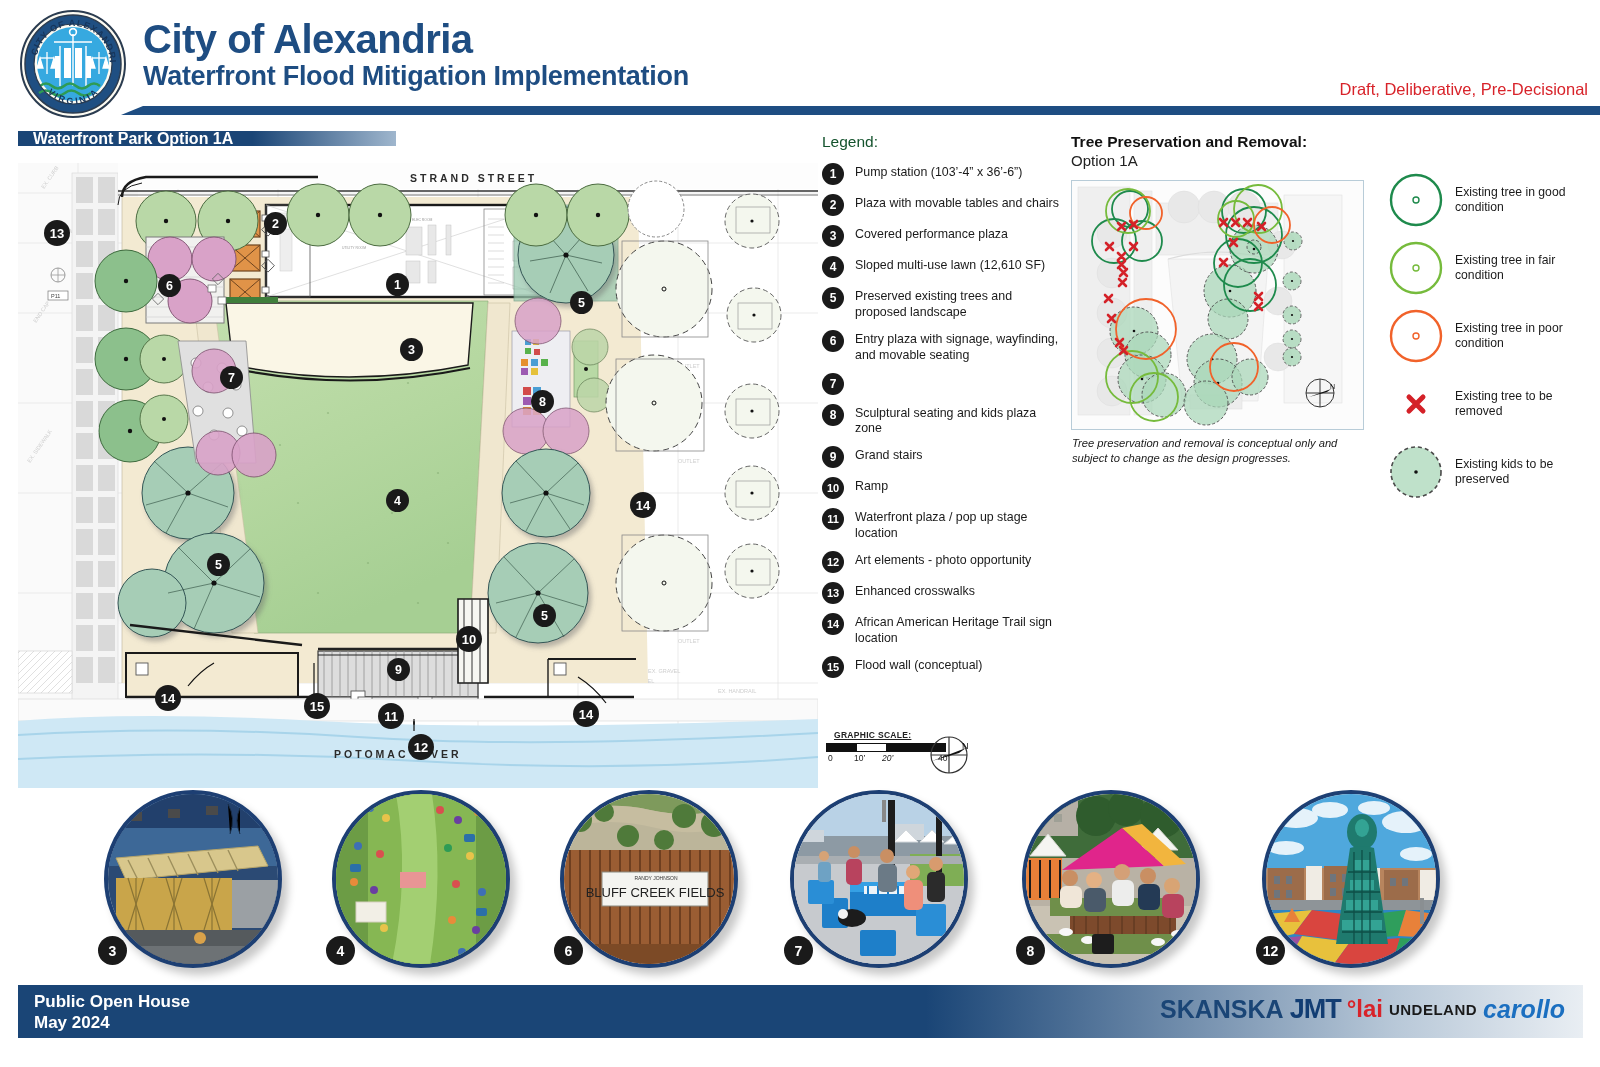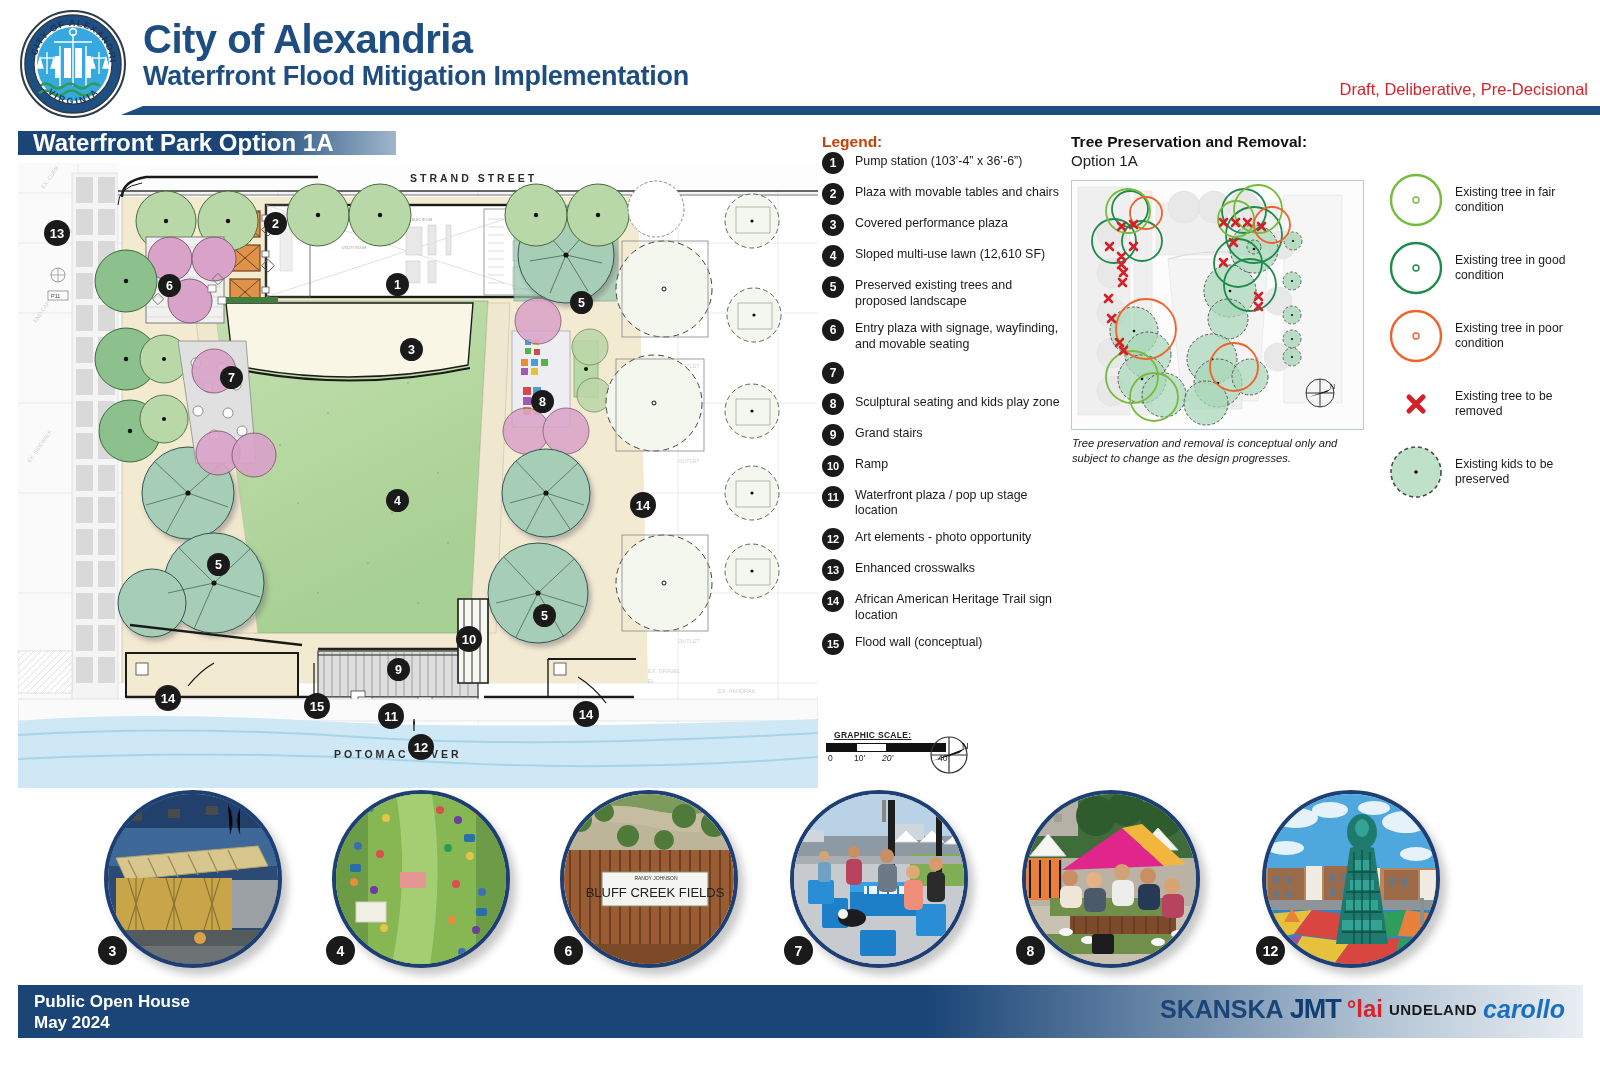--- a/index.html
+++ b/index.html
@@ -32,23 +32,23 @@
     position:absolute; left:143px; top:106px; width:1457px; height:9px;
     background:#1e4d82;
   }
   #header-rule:after{
     content:""; position:absolute; left:-22px; top:0; width:22px; height:9px;
     background:#1e4d82; clip-path:polygon(100% 0,100% 100%,0 100%);
   }
 
   
   #option-tab {
-    position:absolute; left:18px; top:131px; width:378px; height:24px;
+    position:absolute; left:18px; top:131px; width:378px; height:15px;
     background:linear-gradient(90deg,#1a4576 0%,#1a4576 62%,#9fb6cd 100%);
-    color:#ffffff; font-size:24px; font-weight:bold;
+    color:#ffffff; font-size:16px; font-weight:bold;
     display:flex; align-items:center; padding-left:15px; letter-spacing:0px;
     z-index:30;
   }
 
   
   #siteplan {
     position:absolute; left:18px; top:163px; width:800px; height:625px;
     background:#ffffff; overflow:hidden;
   }
   #sp-svg { position:absolute; left:0; top:0; }
@@ -64,21 +64,21 @@
   .bullet {
     position:absolute; border-radius:50%; background:#1a1a1a; color:#fff;
     display:flex; align-items:center; justify-content:center;
     font-weight:bold; z-index:20;
   }
   .bullet.b-sm { width:23px; height:23px; font-size:12.5px; }
   .bullet.b-md { width:26px; height:26px; font-size:13px; }
 
   
   #legend { position:absolute; left:822px; top:133px; width:240px; }
-  #legend-title { font-size:15.5px; font-weight:bold; color:#c2410c; margin-bottom:1px; }
+  #legend-title { font-size:15.5px; font-weight:normal; color:#14532d; margin-bottom:12px; }
   .leg-row { display:flex; align-items:flex-start; margin-bottom:9px; }
   .leg-num {
     flex:0 0 auto; width:22px; height:22px; border-radius:50%;
     background:#1a1a1a; color:#fff; font-size:12px; font-weight:bold;
     display:flex; align-items:center; justify-content:center; margin-right:11px;
   }
   .leg-num.wide { font-size:11px; }
   .leg-txt { font-size:12.4px; color:#1a1a1a; line-height:1.28; padding-top:2px; }
 
   
@@ -702,21 +702,21 @@
       </div>
       <div class="leg-row">
         <div class="leg-num">6</div>
         <div class="leg-txt">Entry plaza with signage, wayfinding, and movable seating</div>
       </div>
       <div class="leg-row">
         <div class="leg-num">7</div>
       </div>
       <div class="leg-row">
         <div class="leg-num">8</div>
-        <div class="leg-txt">Sculptural seating and kids play zone</div>
+        <div class="leg-txt">Sculptural seating and kids plaza zone</div>
       </div>
       <div class="leg-row">
         <div class="leg-num">9</div>
         <div class="leg-txt">Grand stairs</div>
       </div>
       <div class="leg-row">
         <div class="leg-num wide">10</div>
         <div class="leg-txt">Ramp</div>
       </div>
       <div class="leg-row">
@@ -863,31 +863,31 @@
         <text x="10" y="-4" font-size="7" fill="#111" font-family="Liberation Sans, sans-serif">N</text>
       </g>
     </svg>
   </div>
 
   <div id="tree-note">Tree preservation and removal is conceptual only and subject to change as the design progresses.</div>
 
   <div id="tree-legend">
       <div class="tl-row">
         <div class="tl-sym"><svg width="58" height="58" viewBox="0 0 58 58">
+            <circle cx="29" cy="29" r="25" fill="none" stroke="#1e8a4c" stroke-width="2.4"></circle>
+            <circle cx="29" cy="29" r="3" fill="none" stroke="#1e8a4c" stroke-width="1.4"></circle>
+          </svg></div>
+        <div class="tl-txt">Existing tree in good condition</div>
+      </div>
+      <div class="tl-row">
+        <div class="tl-sym"><svg width="58" height="58" viewBox="0 0 58 58">
             <circle cx="29" cy="29" r="25" fill="none" stroke="#76bb3c" stroke-width="2.4"></circle>
             <circle cx="29" cy="29" r="3" fill="none" stroke="#76bb3c" stroke-width="1.4"></circle>
           </svg></div>
         <div class="tl-txt">Existing tree in fair condition</div>
-      </div>
-      <div class="tl-row">
-        <div class="tl-sym"><svg width="58" height="58" viewBox="0 0 58 58">
-            <circle cx="29" cy="29" r="25" fill="none" stroke="#1e8a4c" stroke-width="2.4"></circle>
-            <circle cx="29" cy="29" r="3" fill="none" stroke="#1e8a4c" stroke-width="1.4"></circle>
-          </svg></div>
-        <div class="tl-txt">Existing tree in good condition</div>
       </div>
       <div class="tl-row">
         <div class="tl-sym"><svg width="58" height="58" viewBox="0 0 58 58">
             <circle cx="29" cy="29" r="25" fill="none" stroke="#f1622a" stroke-width="2.4"></circle>
             <circle cx="29" cy="29" r="3" fill="none" stroke="#f1622a" stroke-width="1.4"></circle>
           </svg></div>
         <div class="tl-txt">Existing tree in poor condition</div>
       </div>
       <div class="tl-row">
         <div class="tl-sym"><svg width="58" height="58" viewBox="0 0 58 58">

